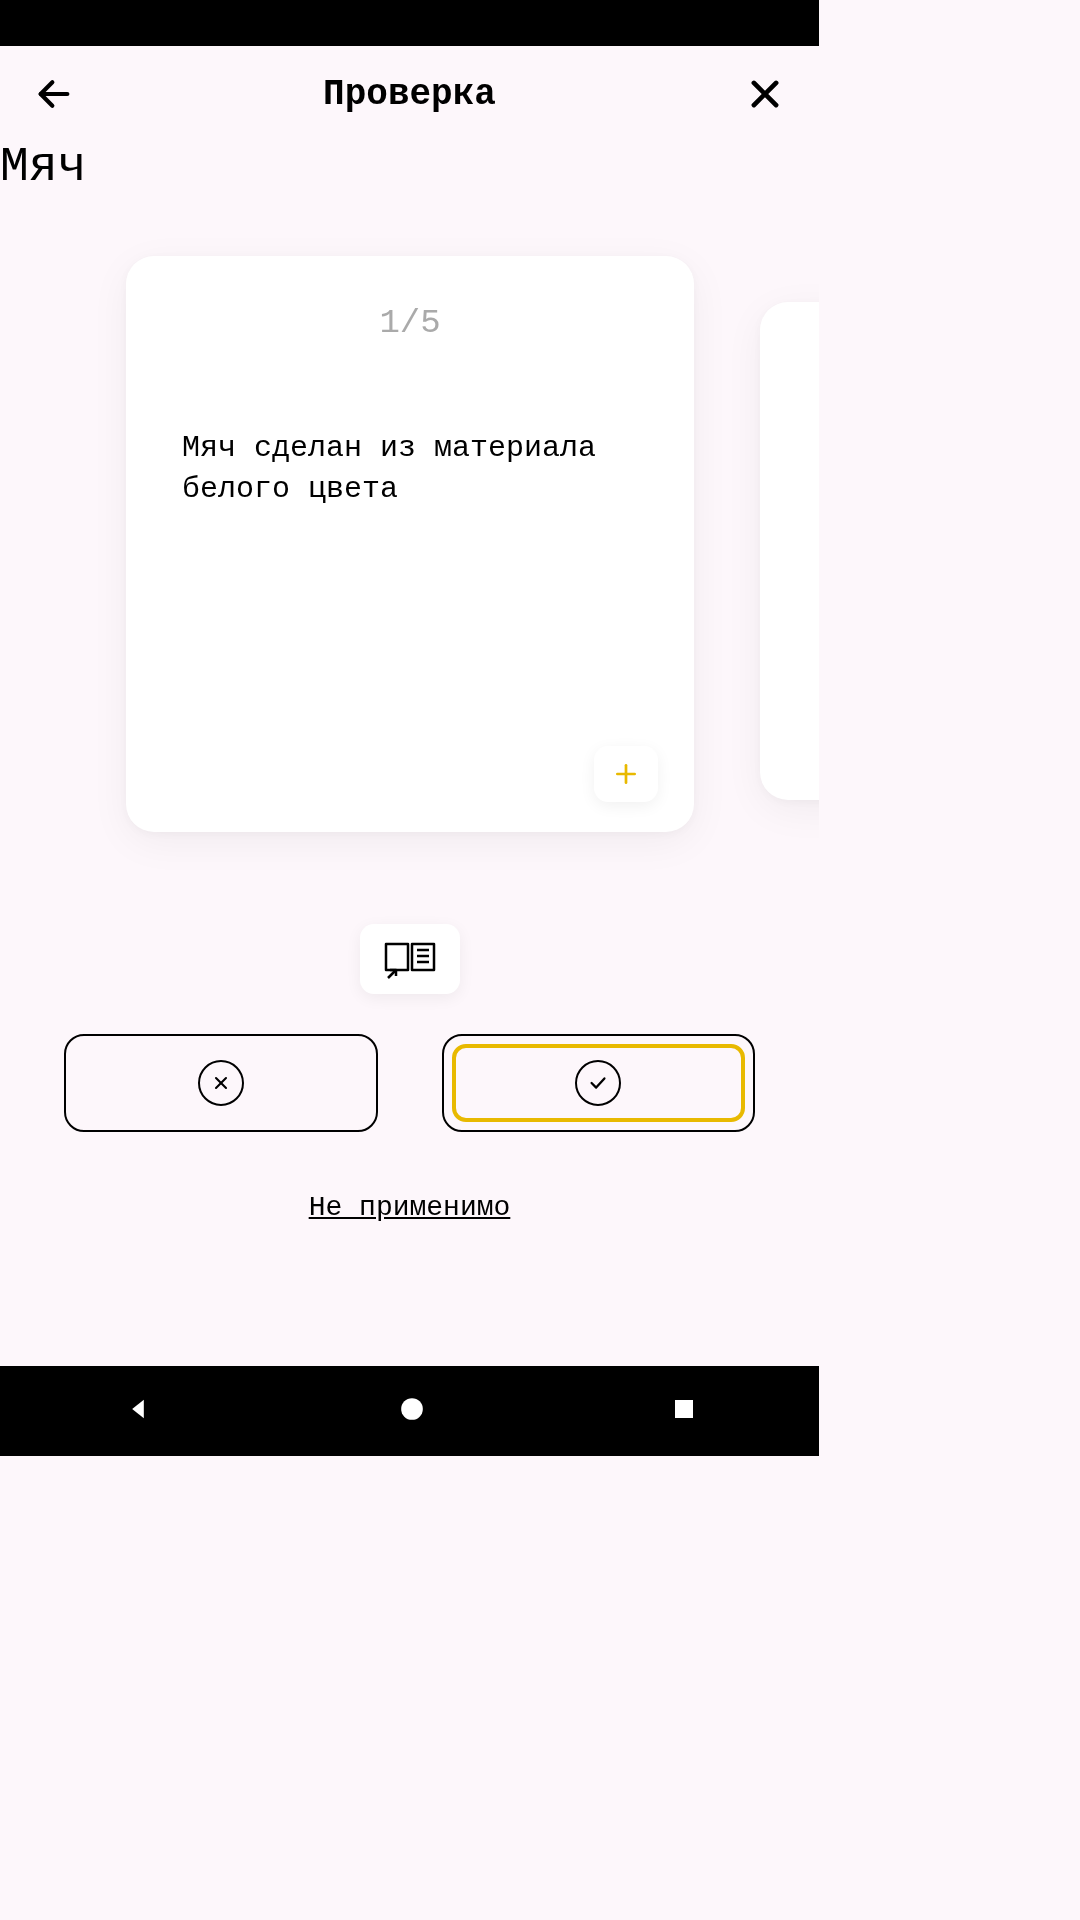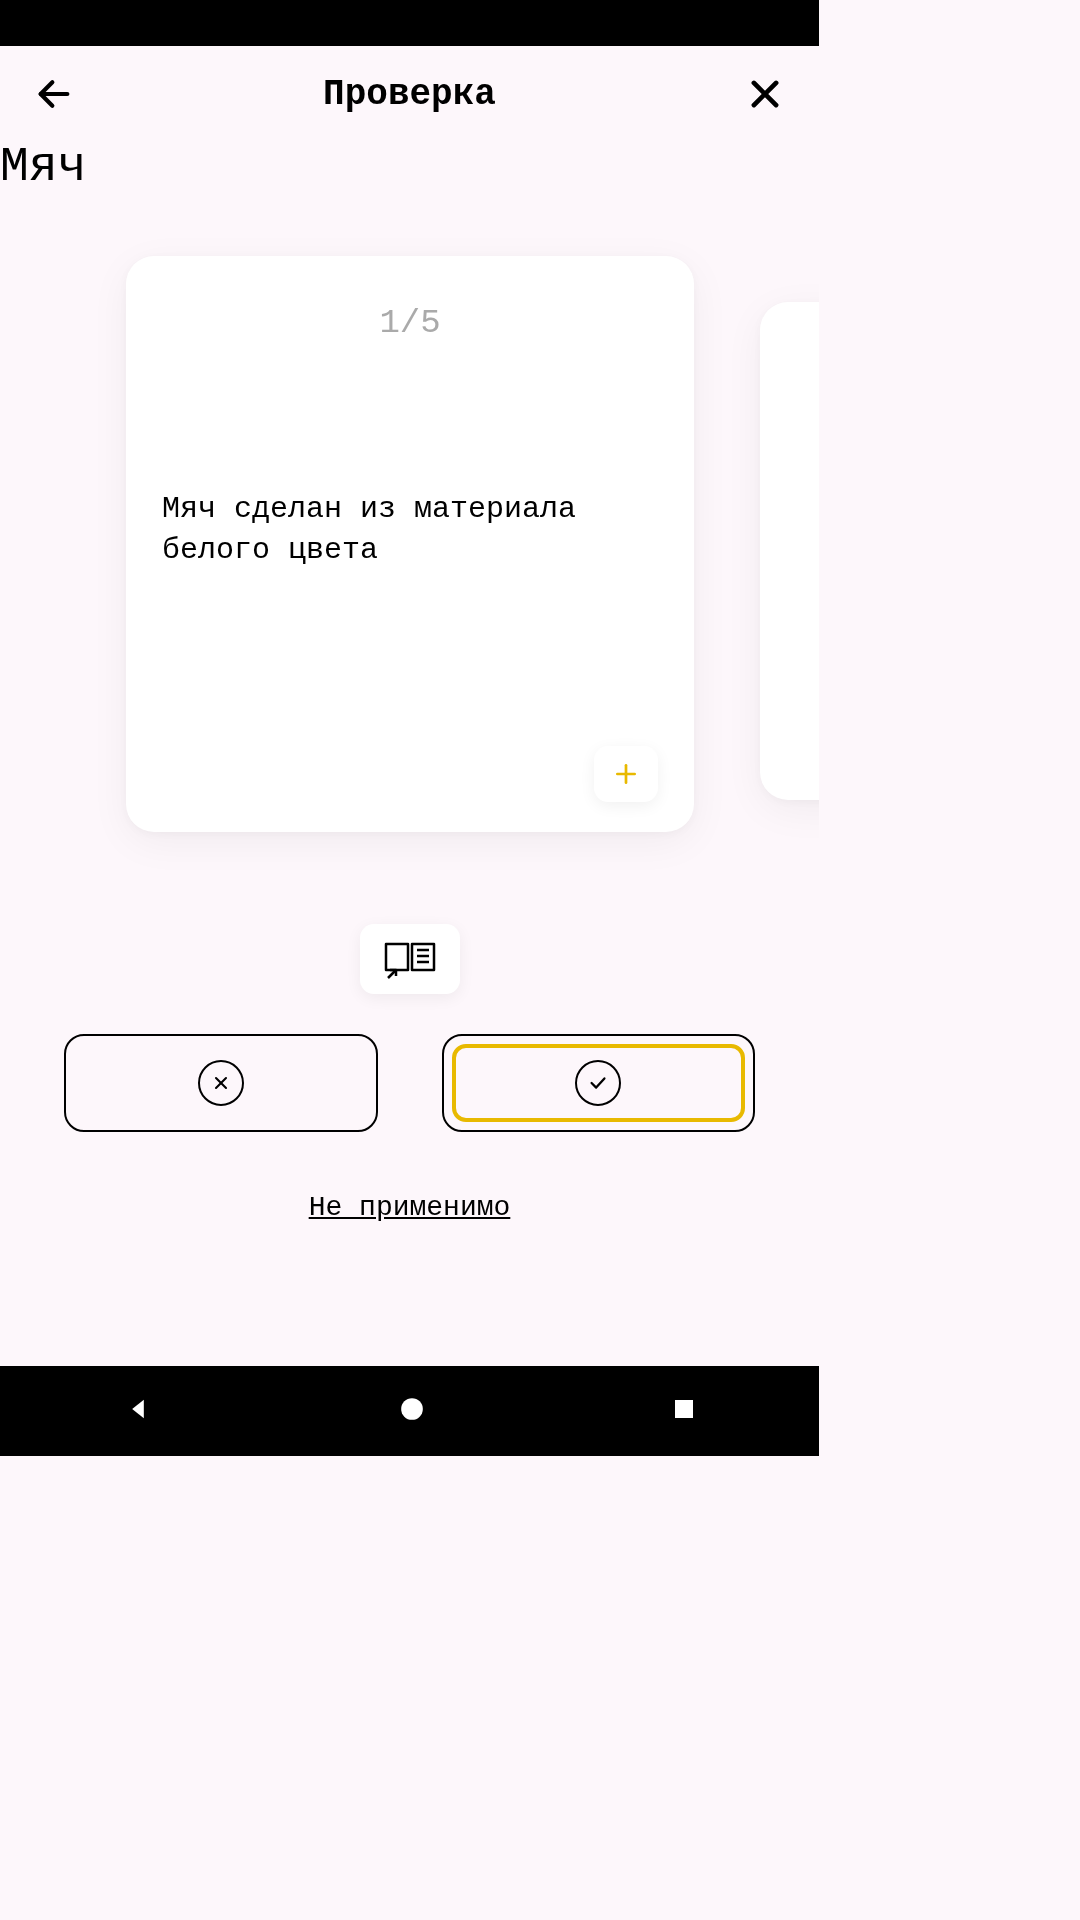--- a/index.html
+++ b/index.html
@@ -20,38 +20,37 @@
 
   .card-area { position: relative; margin-top: 62px; height: 580px; }
   .card-main {
     position: absolute;
     left: 126px;
     width: 568px;
     height: 576px;
     background: #fff;
     border-radius: 28px;
     box-shadow: 0 10px 40px rgba(0,0,0,0.05), 0 2px 10px rgba(0,0,0,0.03);
-    padding: 48px 36px;
+    padding: 48px 56px;
     display: flex;
     flex-direction: column;
-    gap: 30px;
   }
   .card-peek {
     position: absolute;
     left: 760px;
     top: 46px;
     width: 200px;
     height: 498px;
     background: #fff;
     border-radius: 28px;
     box-shadow: 0 10px 40px rgba(0,0,0,0.05), 0 2px 10px rgba(0,0,0,0.03);
     padding: 48px 58px;
   }
   .card-counter { text-align: center; font-size: 34px; color: #aaa; font-weight: 400; }
-  .card-text { margin-top: 117px; font-size: 30px; line-height: 1.35; color: #000; }
+  .card-text { margin-top: 86px; font-size: 30px; line-height: 1.35; color: #000; }
   .add-btn {
     position: absolute;
     right: 36px;
     bottom: 30px;
     width: 64px;
     height: 56px;
     background: #fff;
     border-radius: 14px;
     box-shadow: 0 4px 16px rgba(0,0,0,0.06);
     display: flex;

